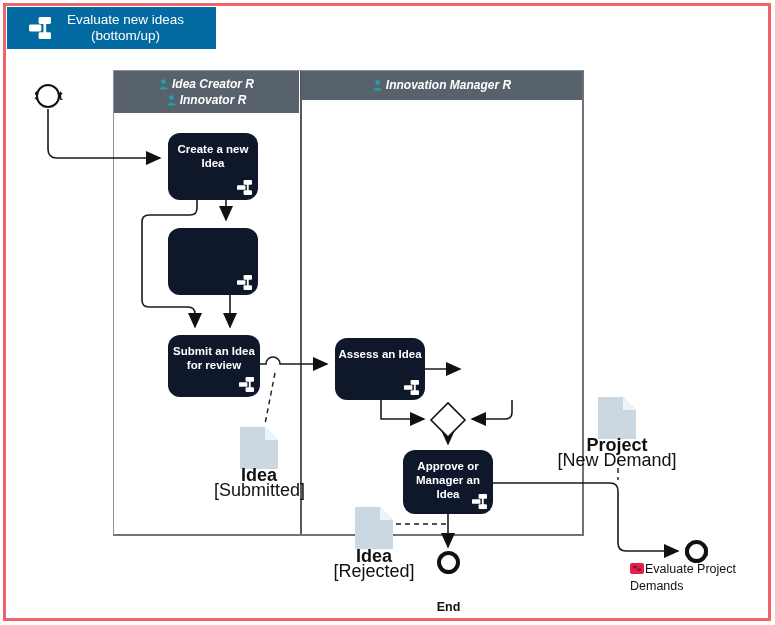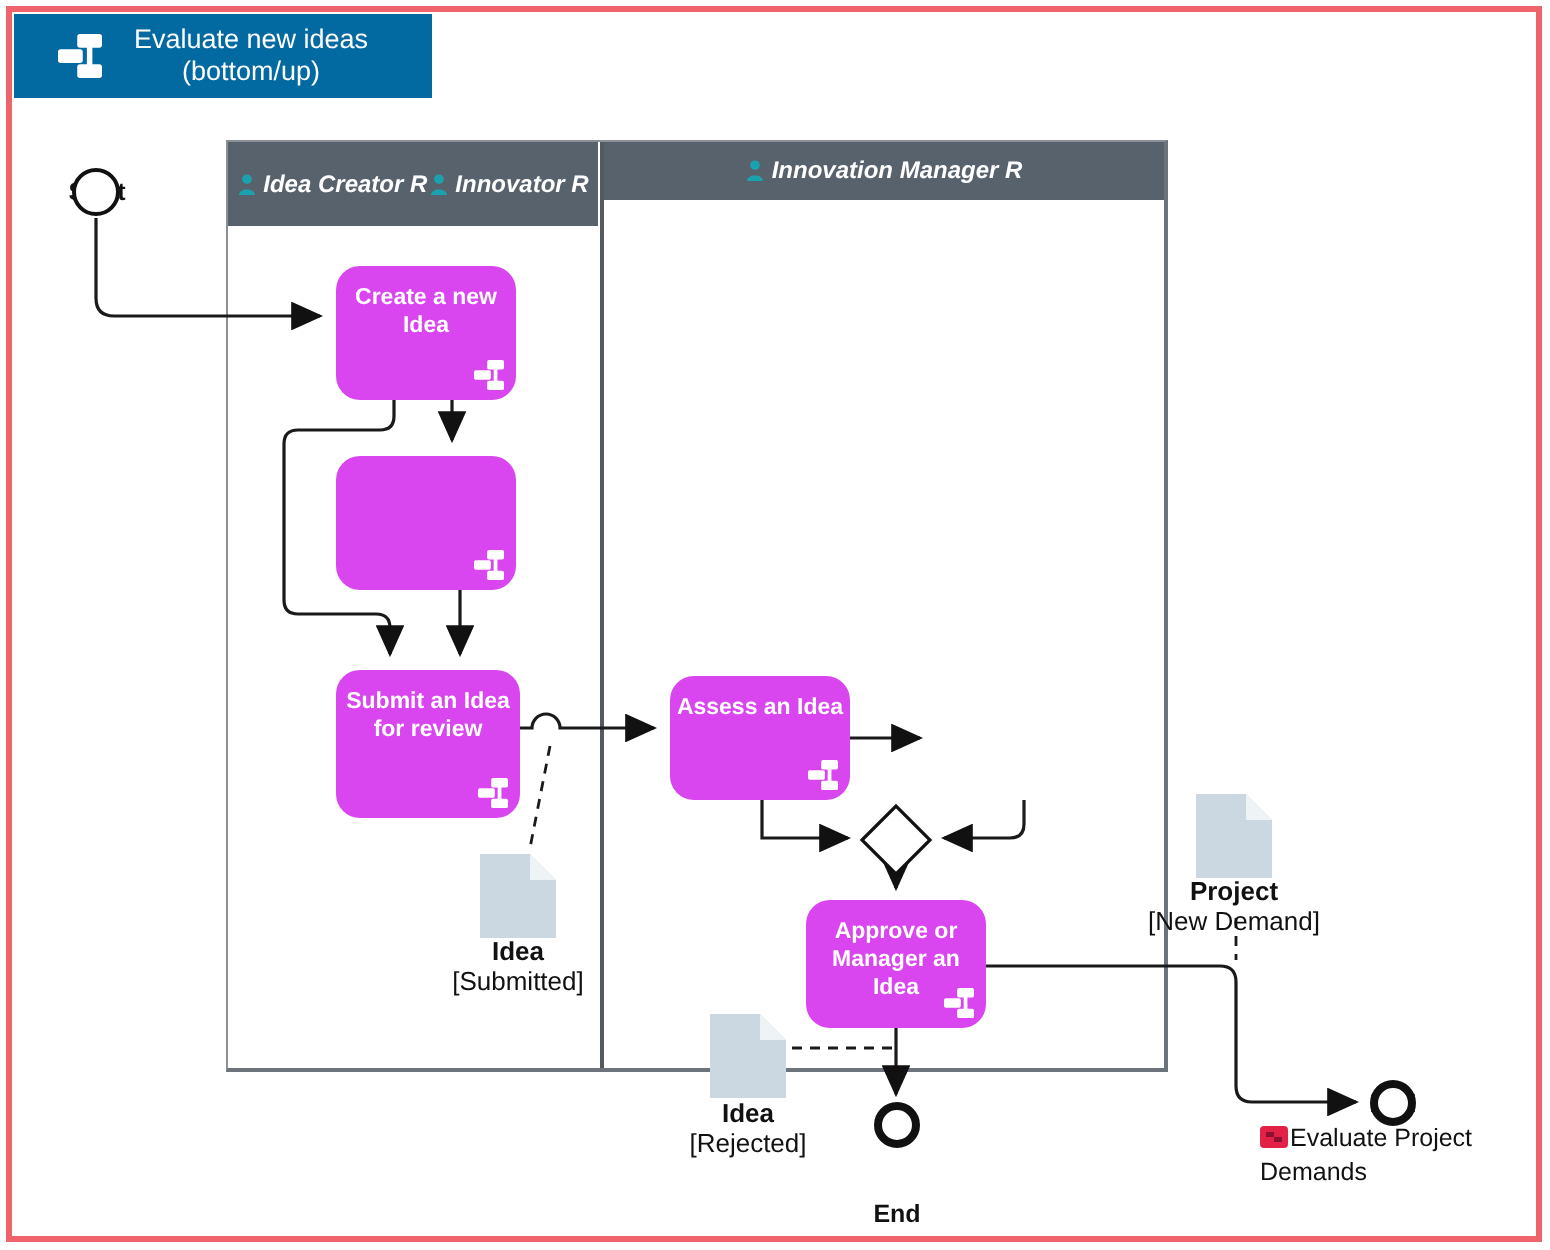--- a/index.html
+++ b/index.html
@@ -16,41 +16,41 @@
     position:absolute;left:7px;top:7px;width:209px;height:42px;
     background:#0369a1;color:#fff;display:flex;align-items:center;
   }
   .title-icon{position:absolute;left:22px;top:10px;width:22px;height:22px;}
   .title-text{flex:1;text-align:center;font-size:13.5px;line-height:16px;padding-left:28px;}
   
   .pool{position:absolute;left:113px;top:70px;width:468px;height:463px;
     border-left:1px solid #8a9096;border-right:2px solid #6d737a;border-bottom:2px solid #6d737a;border-top:1px solid #8a9096;}
   .lane-div{position:absolute;left:186px;top:0;width:2px;height:463px;background:#555a60;}
   .lane-header{position:absolute;background:#58626d;color:#fff;font-size:12px;font-style:italic;font-weight:bold;
-    display:flex;flex-direction:row;justify-content:center;align-items:center;gap:1px;}
+    display:flex;flex-direction:column;justify-content:center;align-items:center;gap:1px;}
   .lane-header-1{left:0;top:0;width:185px;height:42px;}
   .lane-header-2{left:188px;top:0;width:280px;height:29px;}
   .role-line{display:flex;align-items:center;gap:4px;line-height:15px;}
   .person-icon{width:9px;height:11px;display:inline-block;}
   
   .task{
-    position:absolute;background:#d946ef;border-radius:12px;color:#fff;
+    position:absolute;background:#0f172a;border-radius:12px;color:#fff;
     font-size:11.5px;font-weight:bold;text-align:center;line-height:14px;
     padding:9px 3px 0 3px;box-sizing:border-box;
   }
   .task .mini-icon{position:absolute;right:6px;bottom:5px;width:15px;height:15px;}
   
   .event{position:absolute;border-radius:50%;background:#fff;box-sizing:border-box;}
   .event.start{width:24px;height:24px;border:2px solid #111;}
   .event.end{width:23px;height:23px;border:4px solid #111;}
   .shape-label{position:absolute;color:#111;font-size:12.5px;text-align:center;margin-top:23px;}
   .shape-label b{font-weight:bold;}
   
   .doc{position:absolute;}
-  .doc-label{position:absolute;text-align:center;font-size:13px;color:#111;line-height:15px;}
+  .doc-label{position:absolute;text-align:center;font-size:18px;color:#111;line-height:15px;}
   .doc-label .doc-name{font-weight:bold;}
   
   .annotation{position:absolute;left:630px;top:561px;width:118px;
     font-size:12.5px;font-weight:normal;color:#111;line-height:17px;}
   .mini-red-icon{display:inline-block;width:14px;height:11px;vertical-align:-1px;margin-right:1px;}
   svg.connectors{position:absolute;left:0;top:0;width:775px;height:625px;pointer-events:none;}
 </style>
 </head>
 <body>
 
@@ -154,21 +154,21 @@
     <svg class="mini-icon" viewBox="0 0 16 16">
         <g fill="#ffffff">
           <rect x="7" y="0" width="9" height="5" rx="1"></rect>
           <rect x="0" y="5.5" width="9" height="5" rx="1"></rect>
           <rect x="7" y="11" width="9" height="5" rx="1"></rect>
           <rect x="10.5" y="3" width="2" height="10"></rect>
         </g>
       </svg>
   </div>
 
-  <div class="task" style="left:168px;top:335px;width:92px;height:74px;">
+  <div class="task" style="left:168px;top:335px;width:92px;height:62px;">
     <span>Submit an Idea for review</span>
     <svg class="mini-icon" viewBox="0 0 16 16">
         <g fill="#ffffff">
           <rect x="7" y="0" width="9" height="5" rx="1"></rect>
           <rect x="0" y="5.5" width="9" height="5" rx="1"></rect>
           <rect x="7" y="11" width="9" height="5" rx="1"></rect>
           <rect x="10.5" y="3" width="2" height="10"></rect>
         </g>
       </svg>
   </div>

